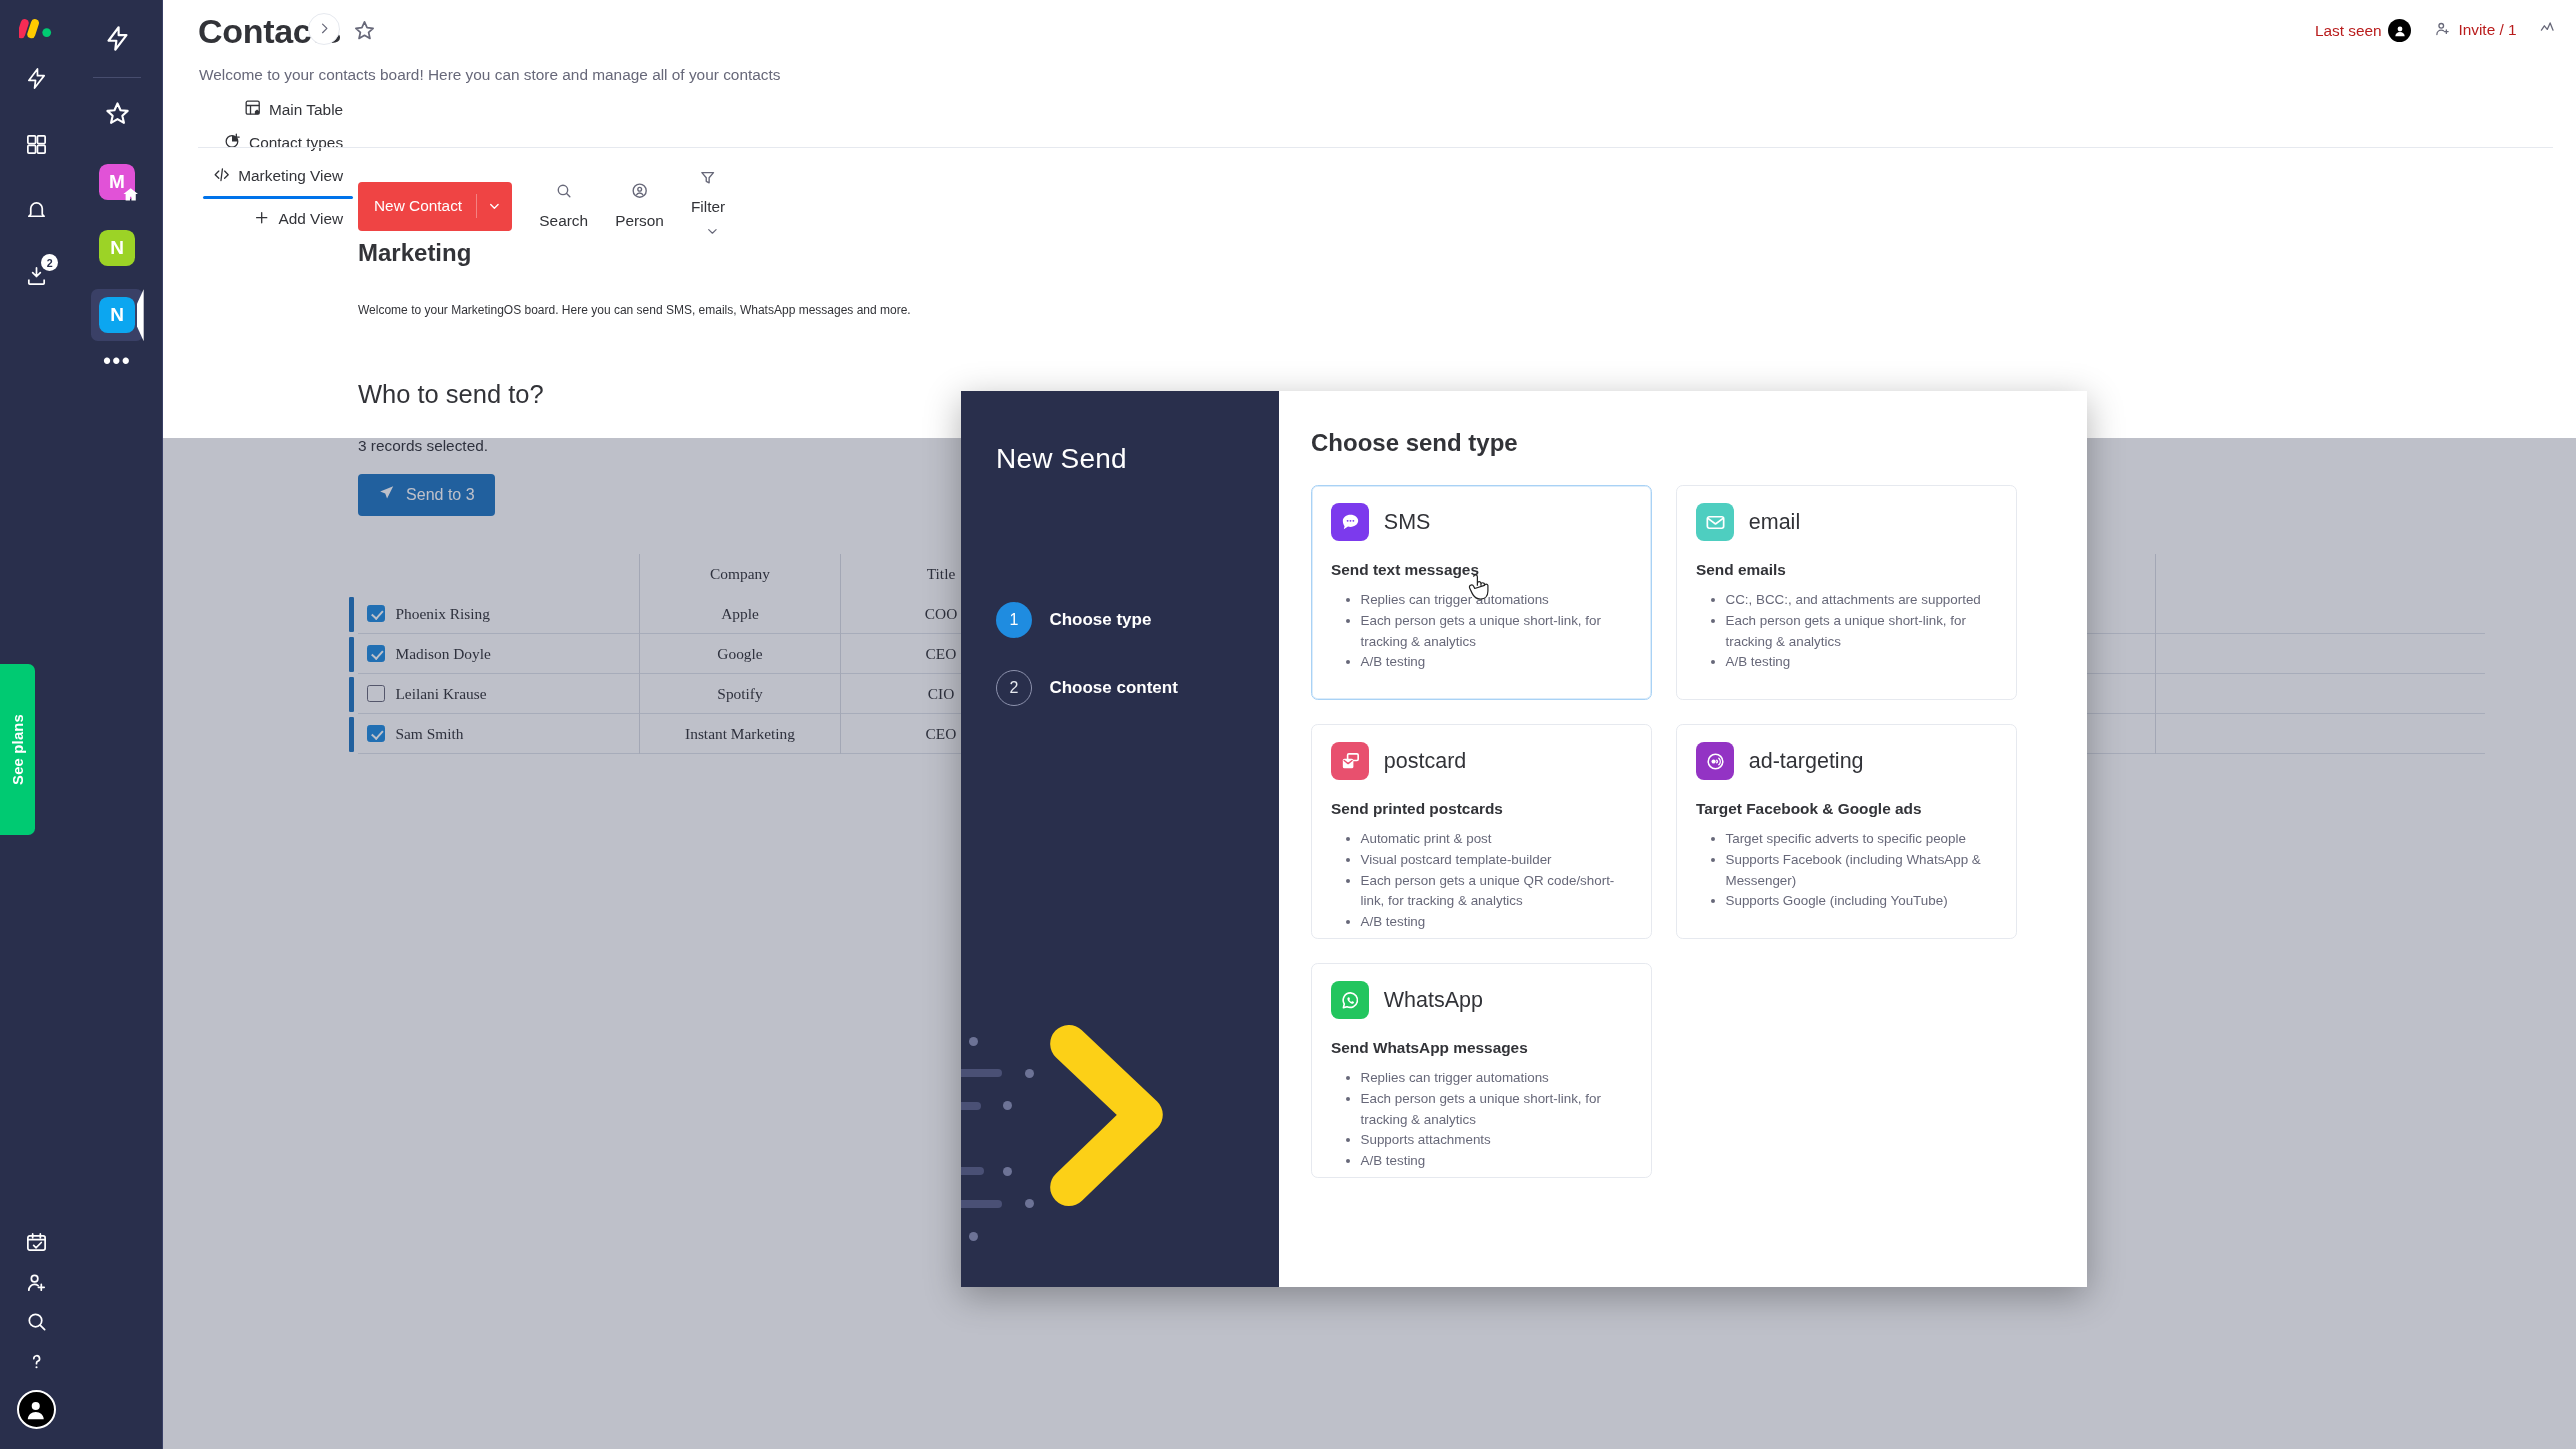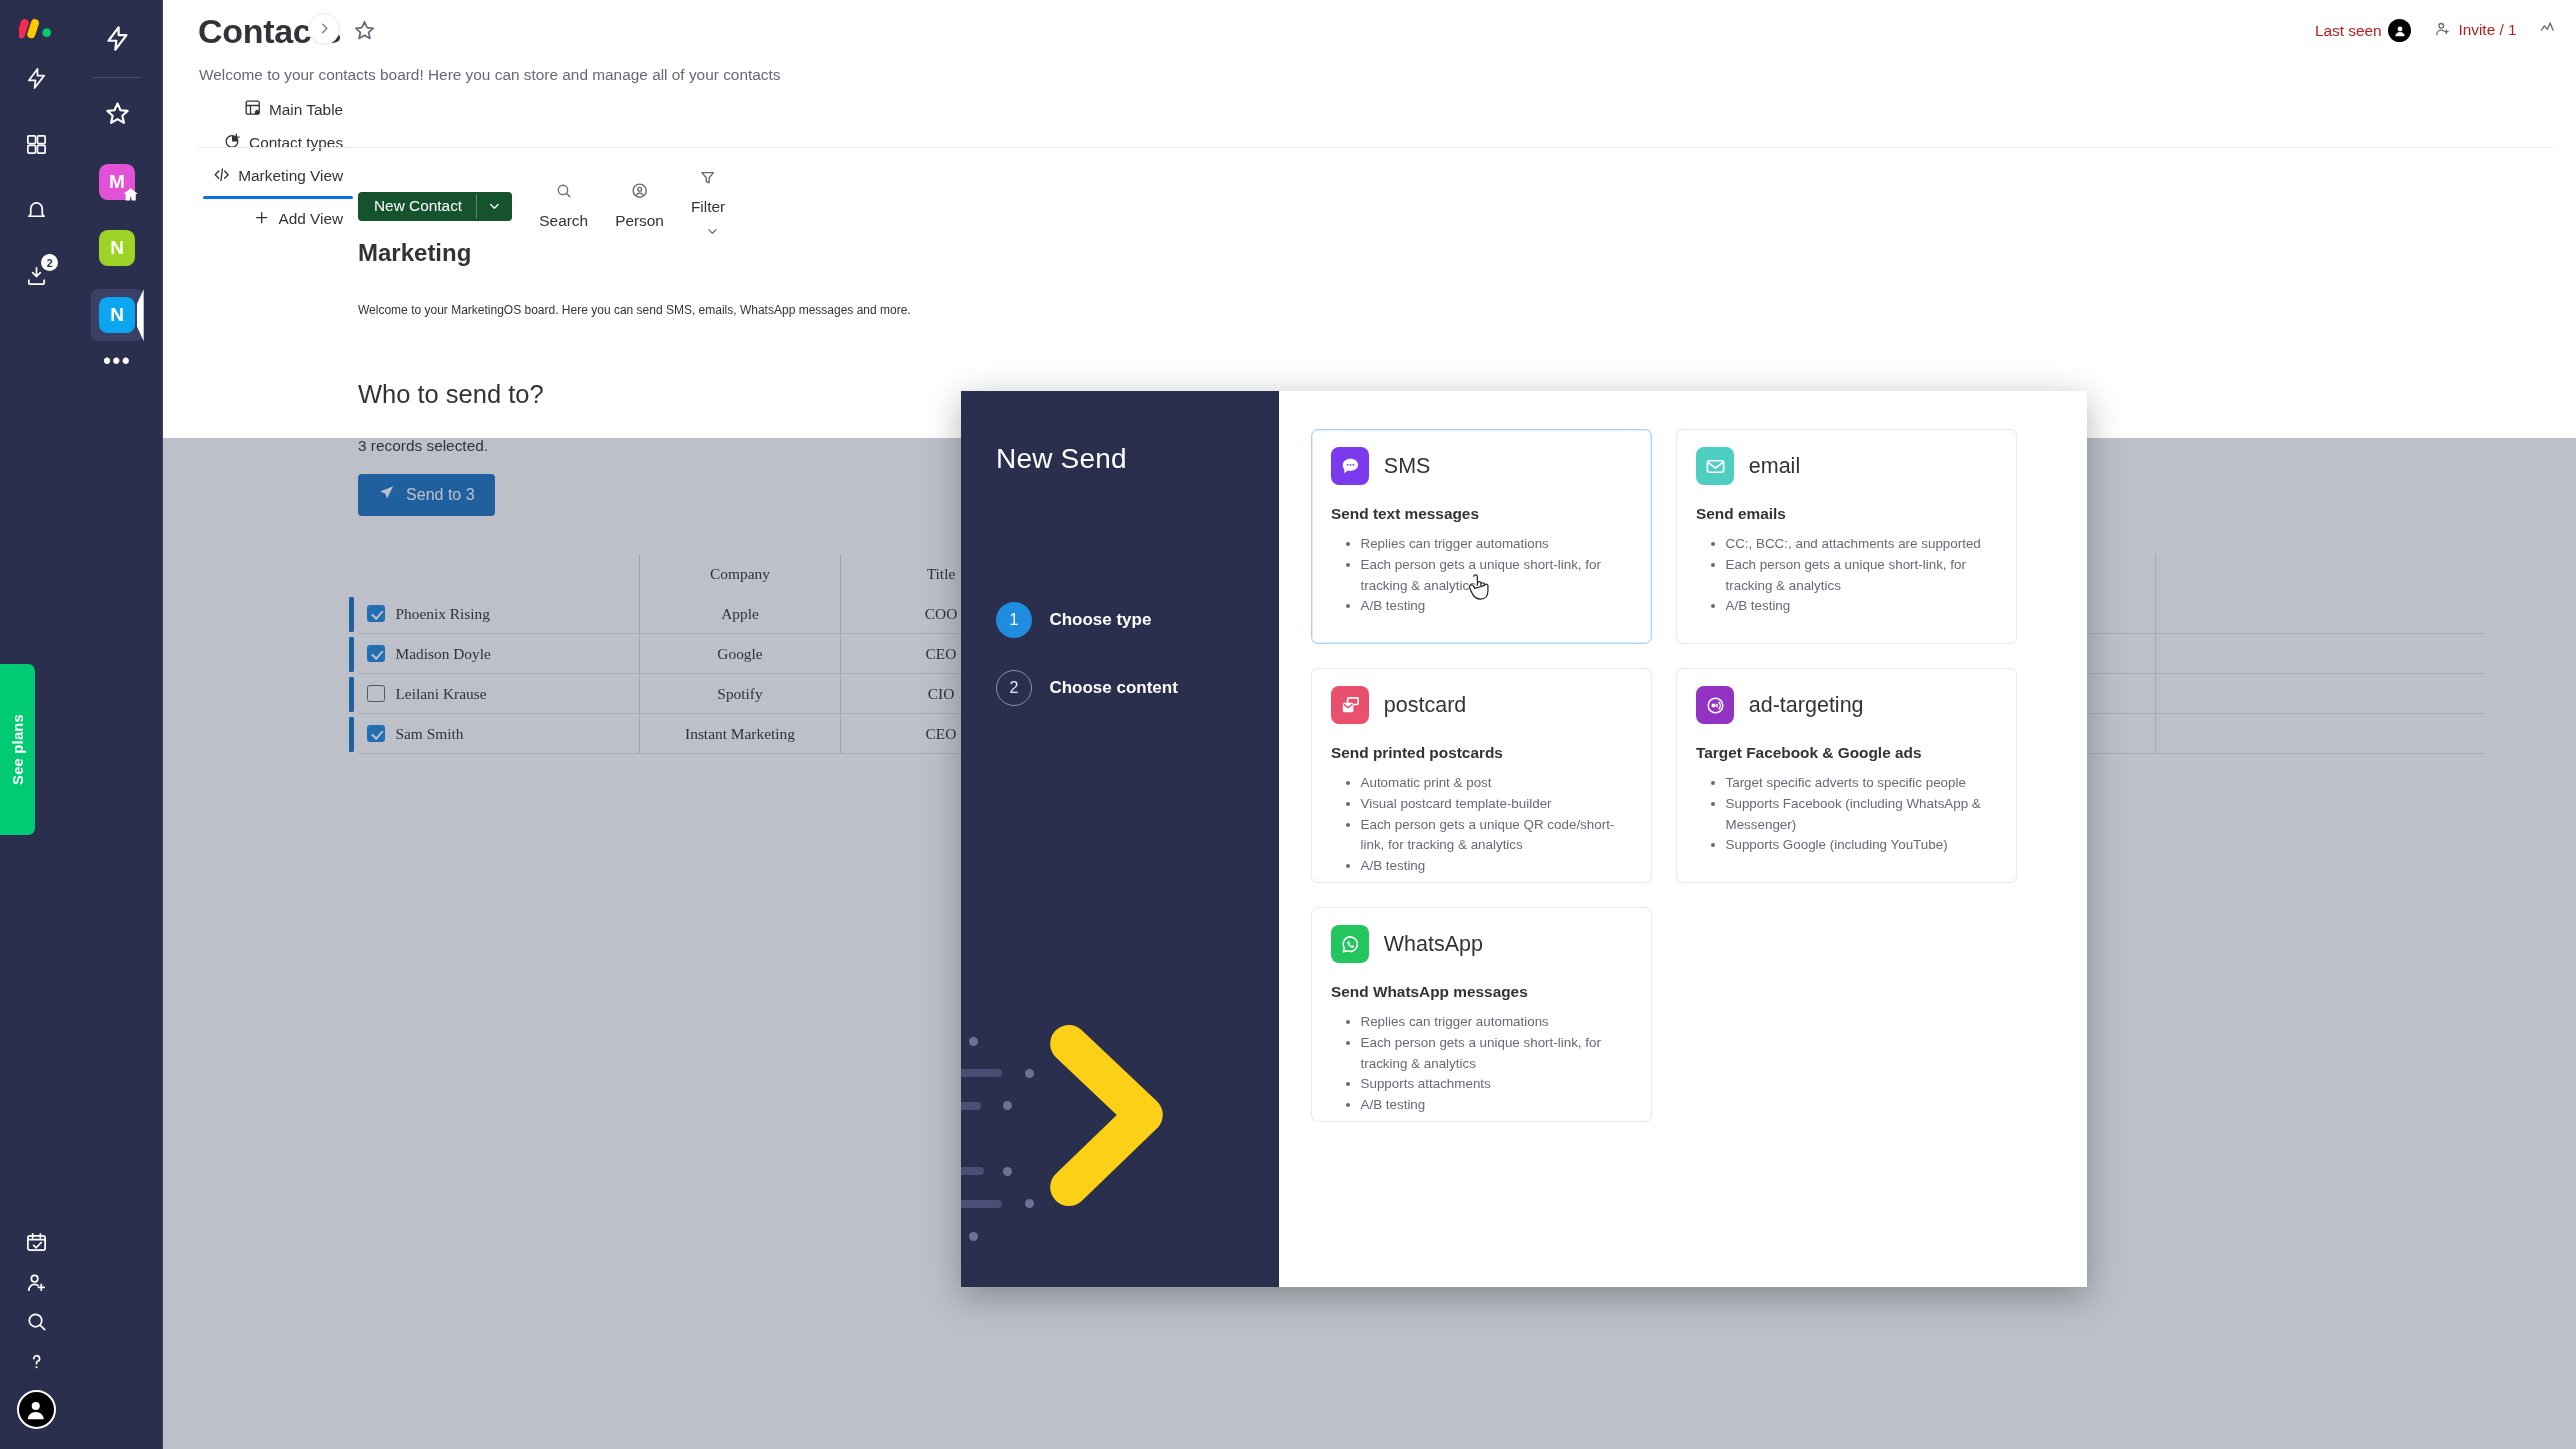--- a/index.html
+++ b/index.html
@@ -103,21 +103,21 @@
   .tab.active { color:#323338; }
   .tab.active::after {
     content:""; position:absolute; left:5.4px; right:5.4px; bottom:0; height:3.4px; background:#0073ea; border-radius:2px;
   }
   .tab-divider { width:0.7px; height: 28px; background:#d0d4e4; margin: 0 10.7px 9.4px 10.7px;}
   .tabs-underline { position:absolute; left: 35px; top: 147px; width: 2355px; height:0.7px; background:#e6e9ef;}
 
   
   .toolbar { position:absolute; left: 195px; top: 169px; display:flex; align-items:center; gap: 27px; }
   .btn-primary {
-    display:flex; align-items:center; height: 29px; background:#14532d; color:#fff;
+    display:flex; align-items:center; height: 49px; background:#ef4444; color:#fff;
     border-radius: 4px; font-size: 15.4px; overflow:hidden;
   }
   .btn-primary .lbl { padding: 0 13.4px 0 16px; font-weight: 400; }
   .btn-primary .split { width:0.7px; height: 24px; background:#ffffff55; }
   .btn-primary .caret { padding: 0 10.7px; display:flex; align-items:center; }
   .btn-primary .caret svg { width: 14.8px; height:14.8px; stroke:#fff; fill:none; stroke-width:2.2;}
   .tb-item { display:flex; align-items:center; gap: 8px; font-size: 15.4px; color:#323338;flex-direction:column;}
   .tb-item svg { width: 17.4px; height:17.4px; stroke:#676879; fill:none; stroke-width:1.9;}
 
   
@@ -562,20 +562,21 @@
         <div class="dot" style="left:8px; top:227px;"></div>
         <div class="chevron">
           <svg width="121" height="181" viewBox="0 0 180 270">
             <path d="M28 28 L140 134 L28 242" fill="none" stroke="#fcd017" stroke-width="56" stroke-linecap="round" stroke-linejoin="round"></path>
           </svg>
         </div>
       </div>
     </div>
 
     <div class="modal-right">
+      <h3>Choose send type</h3>
       <div class="cards">
 
         <div class="card selected">
           <div class="card-head">
             <div class="ci" style="background:#7c3aed">
               <svg viewBox="0 0 24 24" fill="none">
                   <path d="M12 4c4.4 0 8 2.8 8 6.3s-3.6 6.3-8 6.3c-.9 0-1.8-.1-2.6-.3L5 19l.8-3.2C4.7 14.5 4 12.5 4 10.3 4 6.8 7.6 4 12 4z" fill="#fff"></path>
                   <circle cx="9" cy="10.3" r="1" fill="#7c3aed"></circle>
                   <circle cx="12" cy="10.3" r="1" fill="#7c3aed"></circle>
                   <circle cx="15" cy="10.3" r="1" fill="#7c3aed"></circle>

